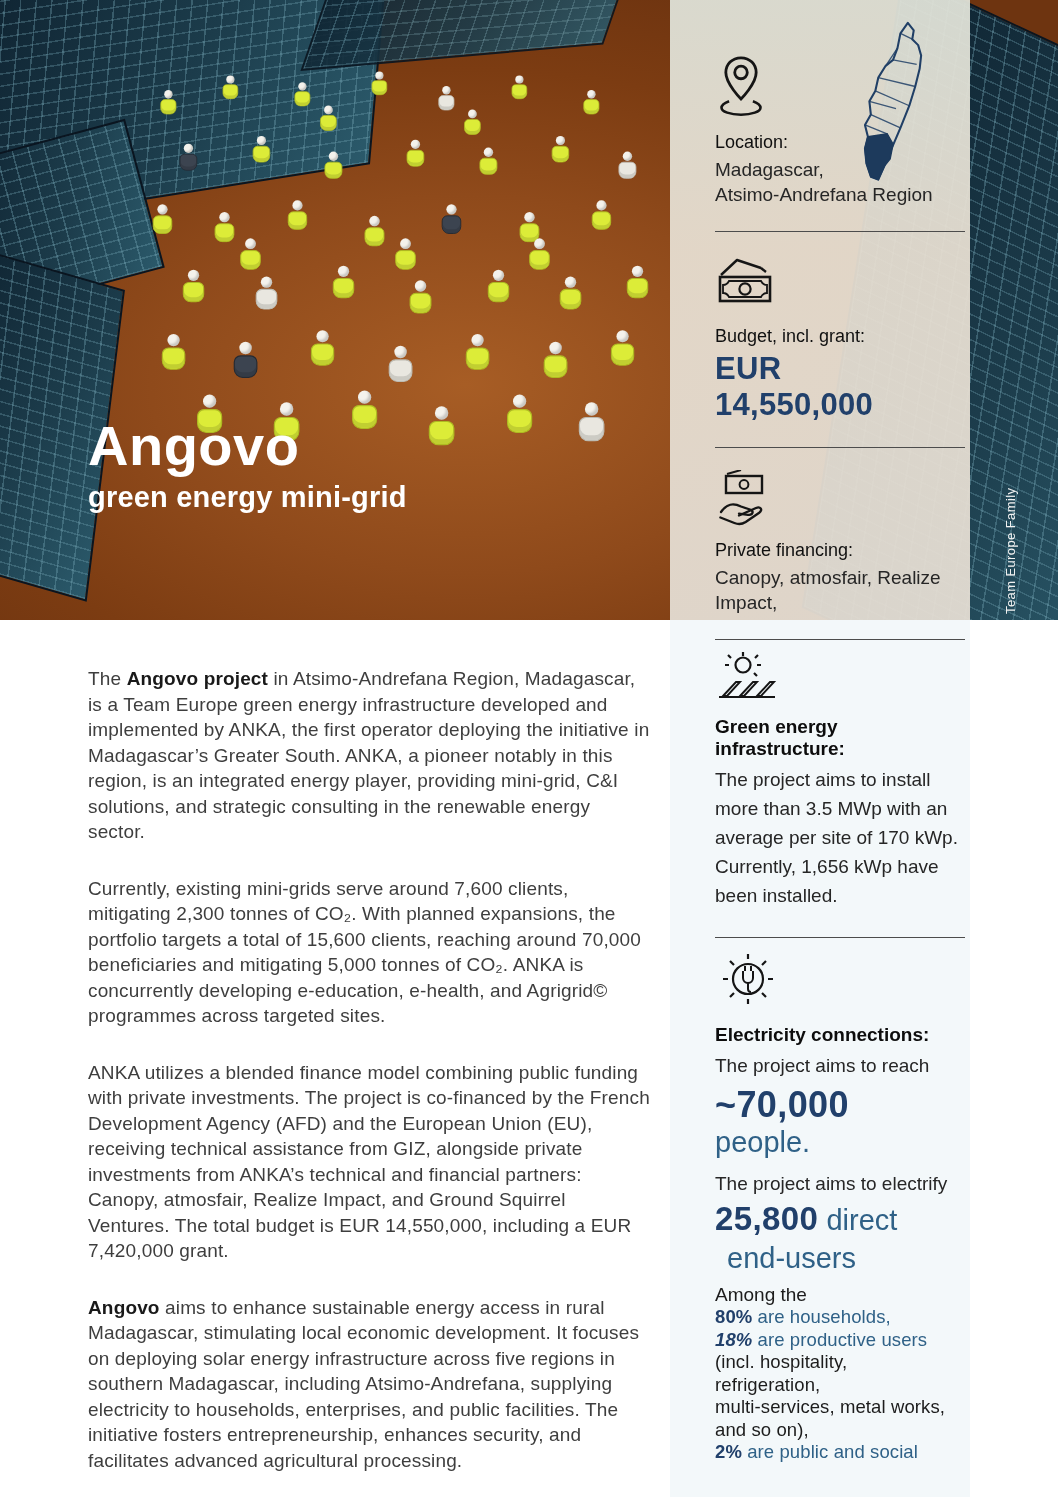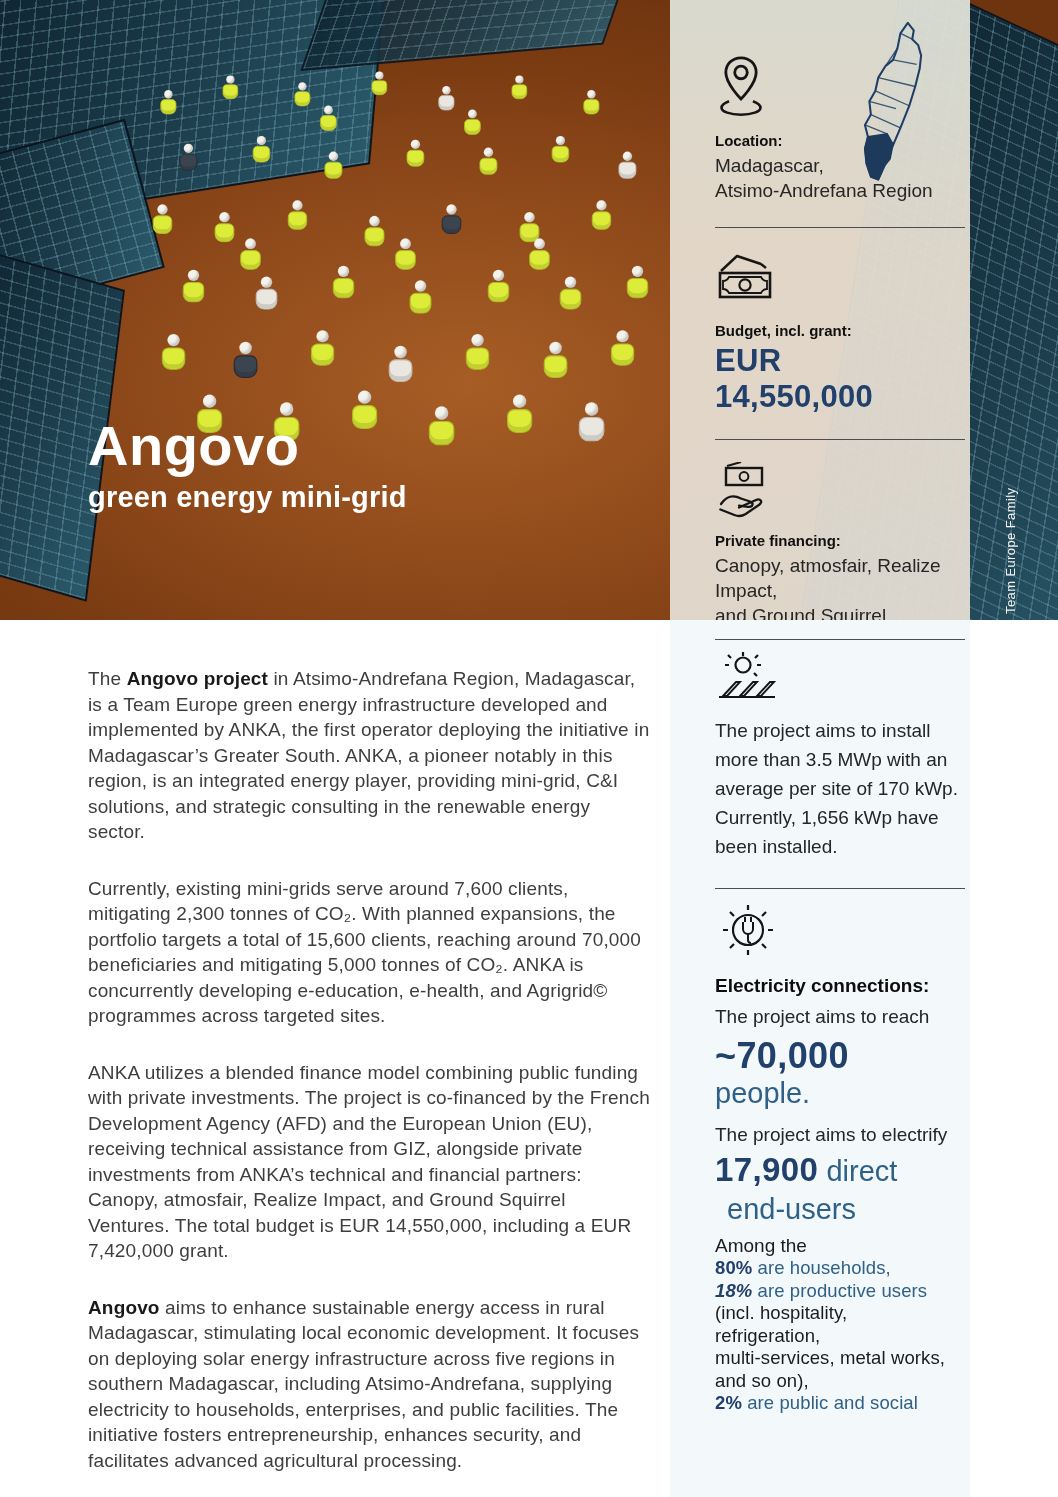--- a/index.html
+++ b/index.html
@@ -35,21 +35,21 @@
   .hero-sub{font-size:29px;font-weight:700;line-height:46px;letter-spacing:.2px;}
   .photo-credit{position:absolute;right:40px;top:428px;height:186px;z-index:7;color:#f2f2f2;
         font-size:13px;letter-spacing:.4px;writing-mode:vertical-rl;transform:rotate(180deg);}
 
   
   .sidebar{position:absolute;left:670px;top:0;width:300px;height:620px;z-index:6;
            background:linear-gradient(180deg,rgba(223,226,216,.95) 0%,rgba(231,223,210,.94) 40%,rgba(228,221,211,.95) 100%);}
   .sb-inner{position:relative;padding:54px 28px 0 45px;}
   .sb-map{position:absolute;right:28px;top:20px;width:92px;height:170px;}
   .sb-icon{display:block;margin-bottom:14px;}
-  .sb-label{font-size:15px;font-weight:700;color:#101010;margin:0 0 4px 0;}
+  .sb-label{font-size:18px;font-weight:400;color:#101010;margin:0 0 4px 0;}
   .sb-text{font-size:19px;color:#262626;line-height:25px;}
   .sb-value{font-size:31px;font-weight:700;letter-spacing:.3px;margin-top:3px;}
   .sb-div{border:none;border-top:1.6px solid #4c4c4c;margin:24px 0 22px 0;width:250px;}
 
   
   .left-col{position:absolute;left:88px;top:666px;width:562px;z-index:2;}
   .left-col p{margin:0 0 31px 0;font-size:19px;line-height:25.5px;color:#3e3e3e;letter-spacing:.15px;}
   .left-col p b{color:#191919;}
 
   
@@ -336,37 +336,38 @@
 
       <hr class="rc-div">
       <svg class="stat-icon" width="66" height="56" viewBox="0 0 66 54">
         <circle cx="28" cy="14" r="7.5" fill="none" stroke="#151515" stroke-width="2.2"></circle>
         <path d="M28 1 V5 M40 7 l3 -3 M42 14 h4 M16 7 l-3 -3 M14 14 h-4 M39 22 l3 3" fill="none" stroke="#151515" stroke-width="2.2"></path>
         <path d="M4 46 H60" stroke="#151515" stroke-width="2.2"></path>
         <path d="M8 45 L21 31 L25 31 L12 45 Z" fill="none" stroke="#151515" stroke-width="1.9"></path>
         <path d="M25 45 L38 31 L42 31 L29 45 Z" fill="none" stroke="#151515" stroke-width="1.9"></path>
         <path d="M42 45 L55 31 L59 31 L46 45 Z" fill="none" stroke="#151515" stroke-width="1.9"></path>
       </svg>
+      <div class="stat-label">Green energy infrastructure:</div>
       <div class="stat-text" style="width:252px;">The project aims to install more than 3.5 MWp with an average per site of 170 kWp. Currently, 1,656 kWp have been installed.</div>
 
       <hr class="rc-div" style="margin-top:27px;">
       <svg class="stat-icon" width="66" height="66" viewBox="0 0 66 66">
         <circle cx="33" cy="31" r="15" fill="none" stroke="#151515" stroke-width="2.2"></circle>
         <path d="M28 23 v7 a5 5 0 0 0 10 0 v-7" fill="none" stroke="#151515" stroke-width="2"></path>
         <path d="M30 18 v5 M36 18 v5 M33 35 v6 q0 3 3 3" fill="none" stroke="#151515" stroke-width="2"></path>
         <path d="M33 6 V11 M33 51 V56 M8 31 H13 M53 31 H58 M15 13 l4 4 M51 13 l-4 4 M15 49 l4 -4 M51 49 l-4 -4" fill="none" stroke="#151515" stroke-width="2.2"></path>
       </svg>
       <div class="stat-label">Electricity connections:</div>
       <div class="stat-text">The project aims to reach</div>
       <div class="reach-line">
         <span class="num-navy" style="color:#21406b;">~70,000</span><span class="unit-blue" style="color:#2f6187;"> people.</span>
       </div>
       <div class="stat-text">The project aims to electrify</div>
       <div class="electrify-line">
-        <span class="num-navy" style="color:#21406b;">17,900</span><span class="unit-blue" style="color:#2f6187;"> direct</span>
+        <span class="num-navy" style="color:#21406b;">25,800</span><span class="unit-blue" style="color:#2f6187;"> direct</span>
       </div>
       <div class="endusers" style="color:#2f6187;">end-users</div>
 
       <div class="among">Among the</div>
 
       <div class="bd-line"><span class="pct" style="color:#21406b;">80%</span><span style="color:#2f6187;"> are households,</span></div>
       <div class="bd-line"><span class="pct" style="color:#21406b;font-style:italic;">18%</span><span style="color:#2f6187;"> are productive users</span></div>
       <div class="bd-line">(incl. hospitality, refrigeration,</div>
       <div class="bd-line">multi-services, metal works,</div>
       <div class="bd-line">and so on),</div>

